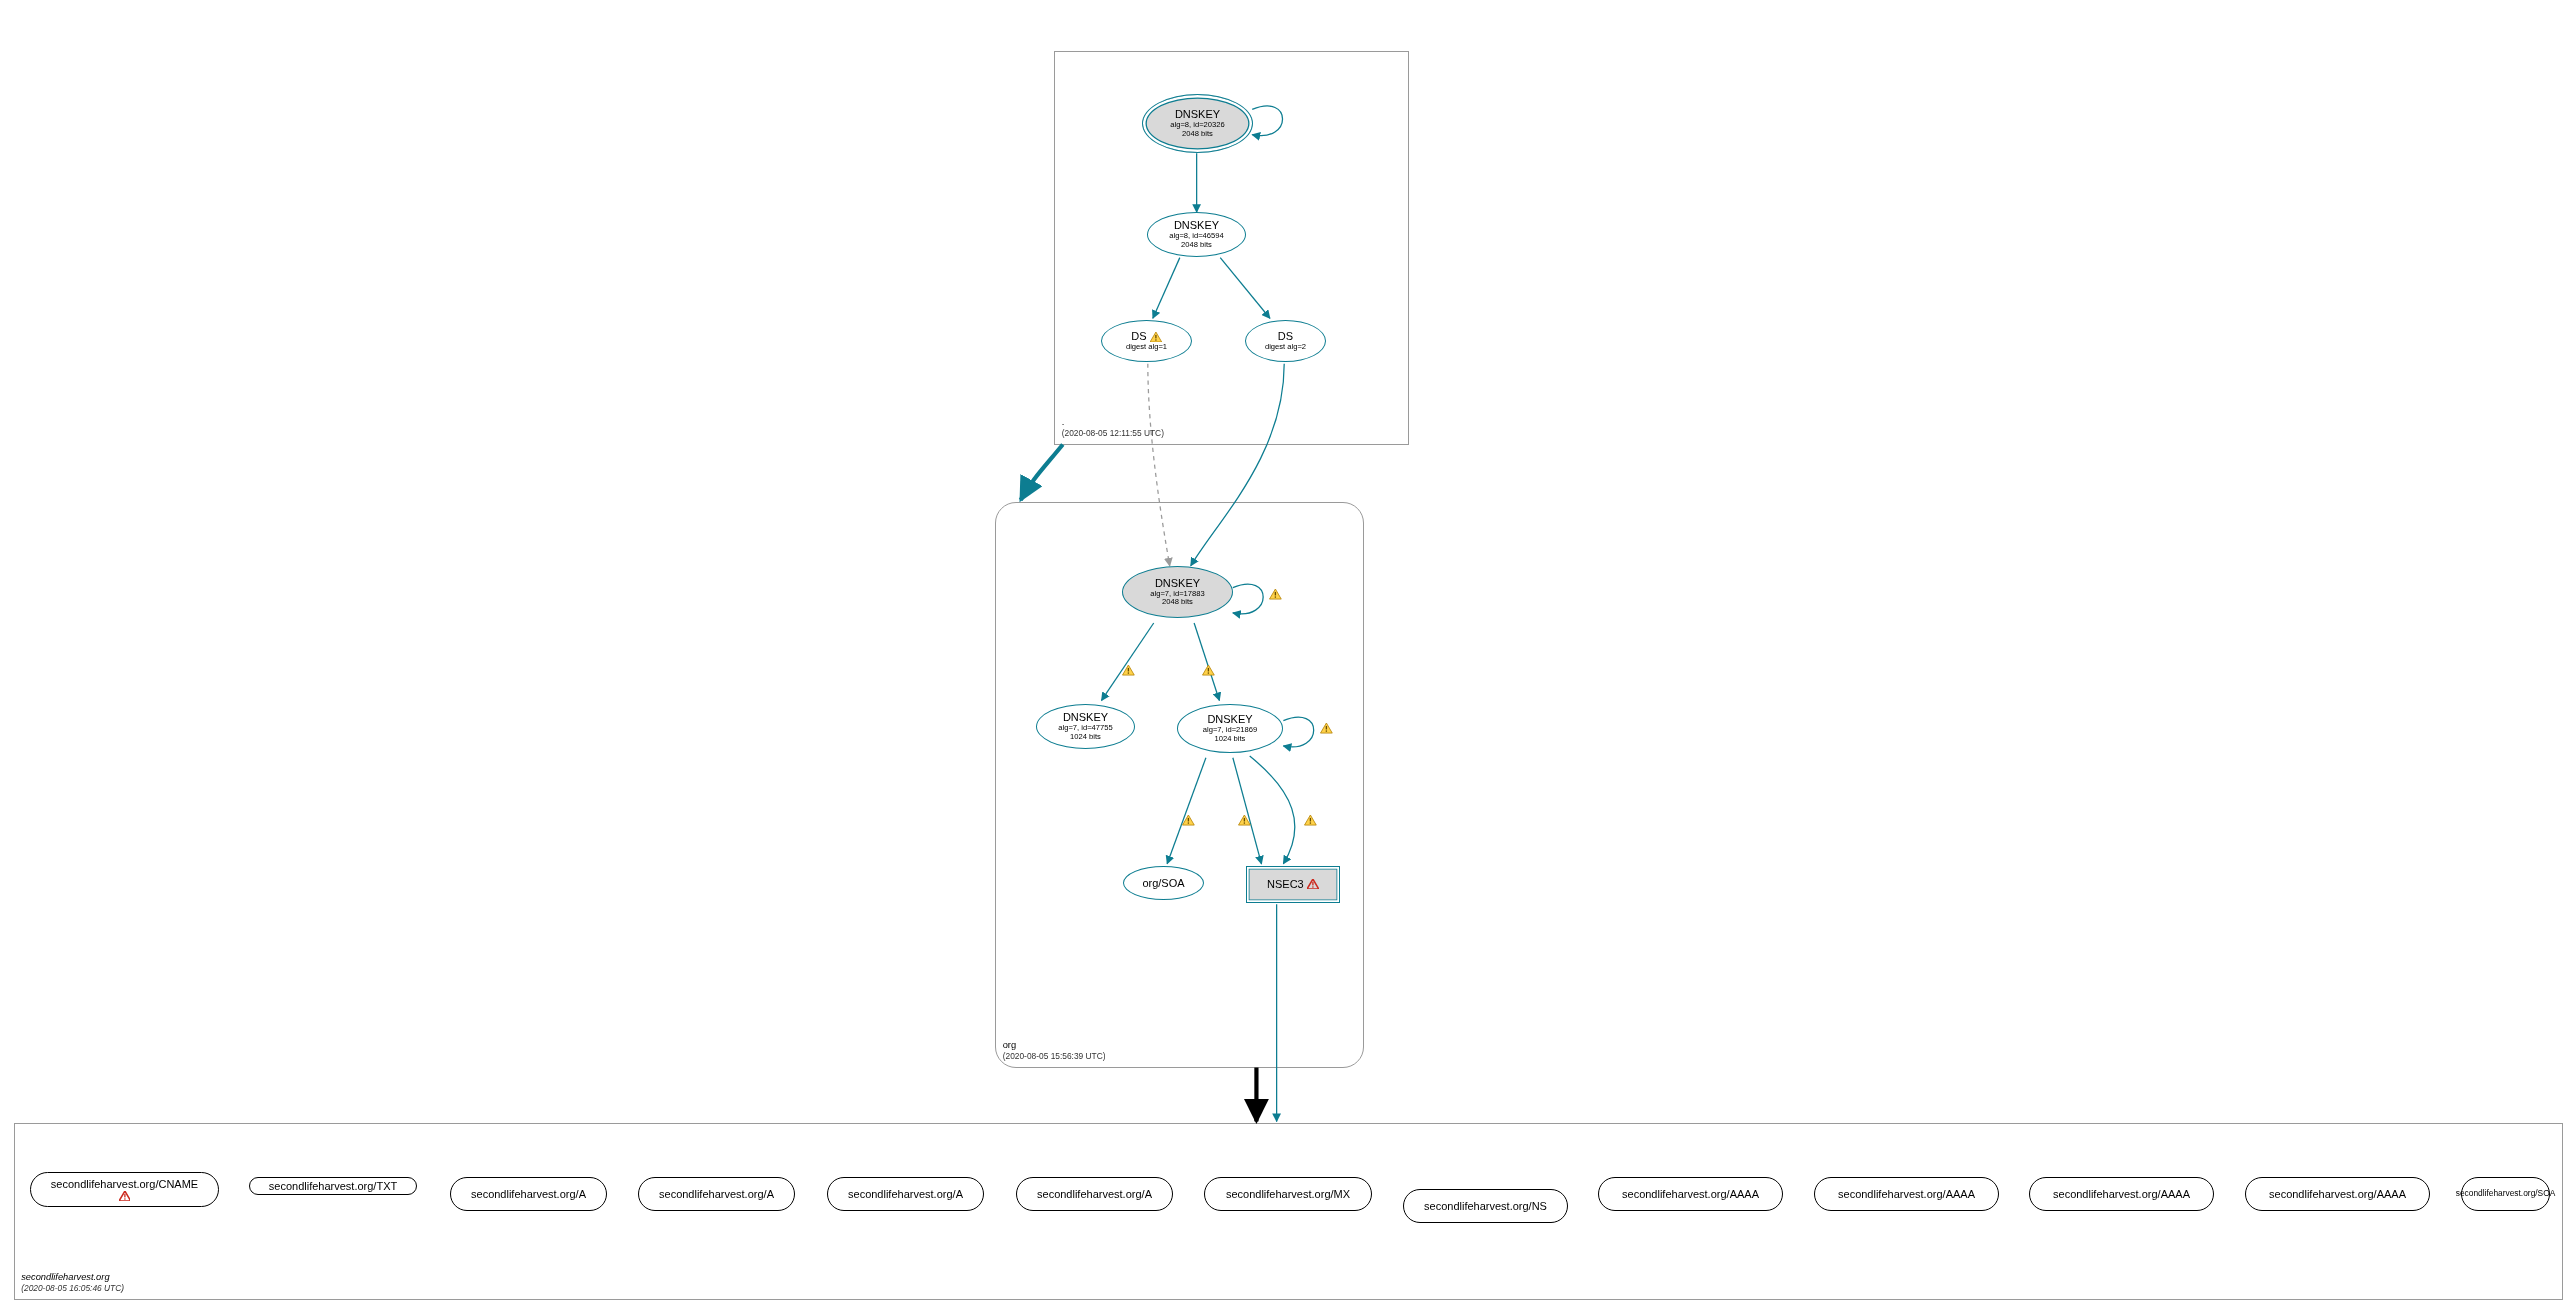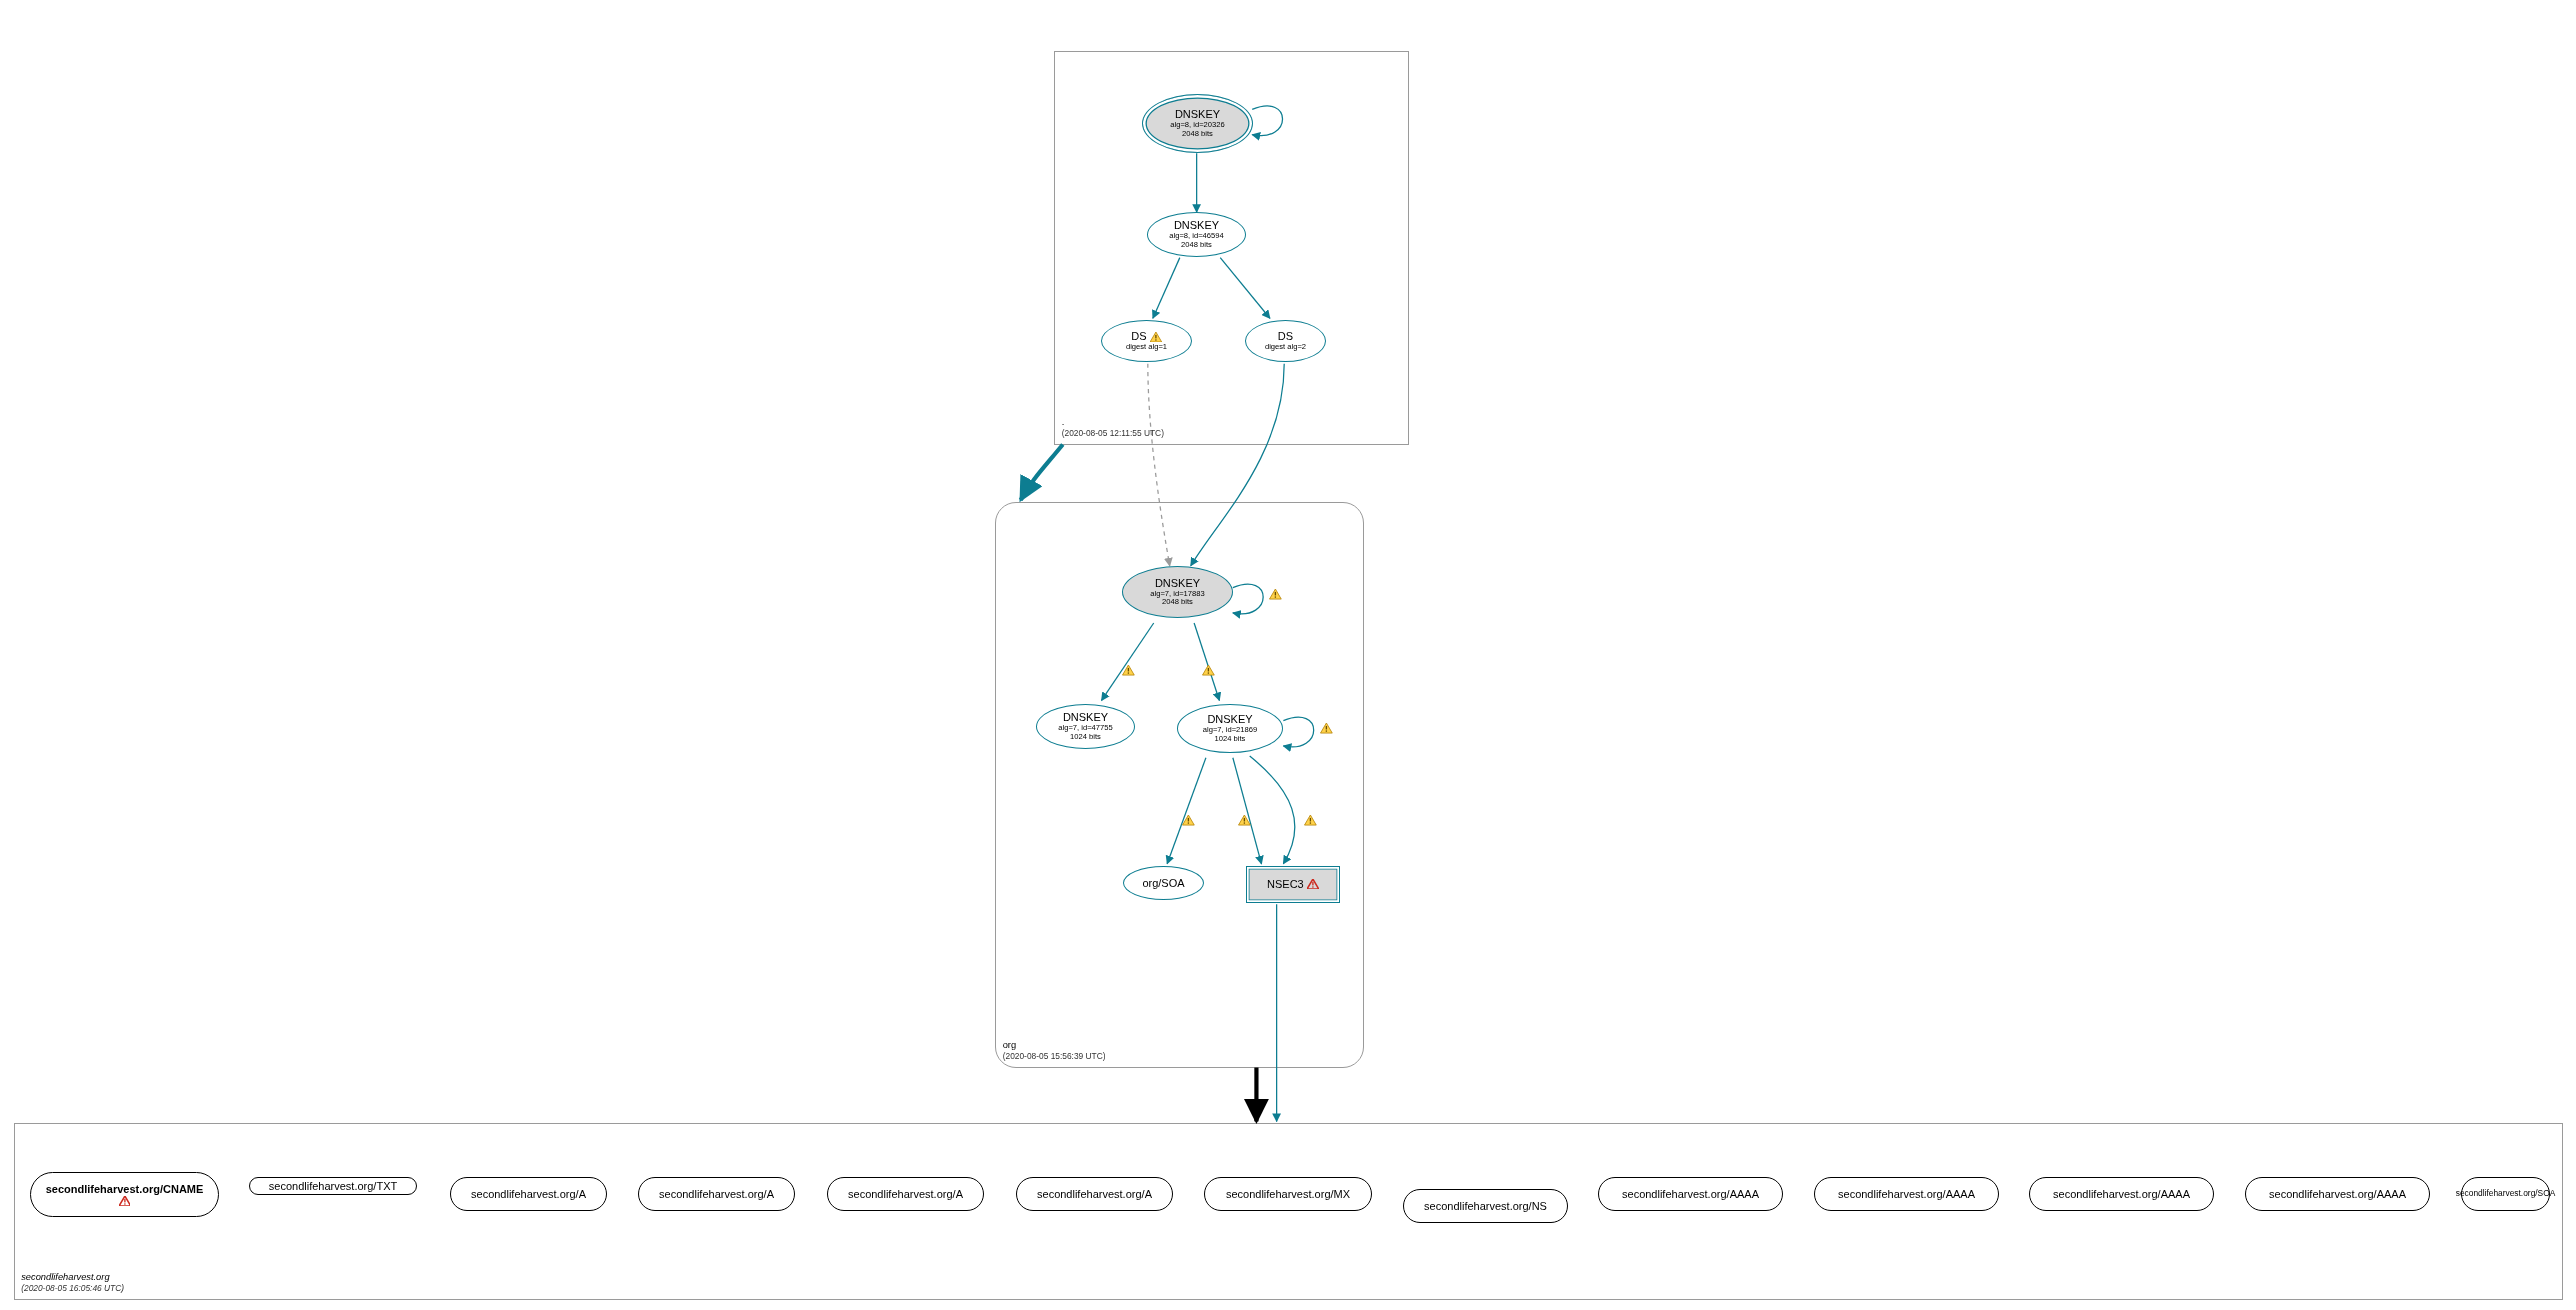--- a/index.html
+++ b/index.html
@@ -261,21 +261,21 @@
     <span class="title">
       <span>NSEC3</span>
       <span class="err">
           <svg viewBox="0 0 14 12" width="11.8" height="10">
             <use href="#sym-err"></use>
           </svg>
         </span>
     </span>
   </div>
 
-  <div class="node pill" style="left:30px; top:1172px; width:189px; height:45px;font-weight:bold;">
+  <div class="node pill" style="left:30px; top:1172px; width:189px; height:35px;">
     <span class="title">secondlifeharvest.org/CNAME</span>
     <span class="err">
         <svg viewBox="0 0 14 12" width="11.8" height="10">
           <use href="#sym-err"></use>
         </svg>
       </span>
   </div>
 
   <div class="node pill" style="left:249px; top:1177px; width:168px; height:18px;">
     <span class="title">secondlifeharvest.org/TXT</span>

